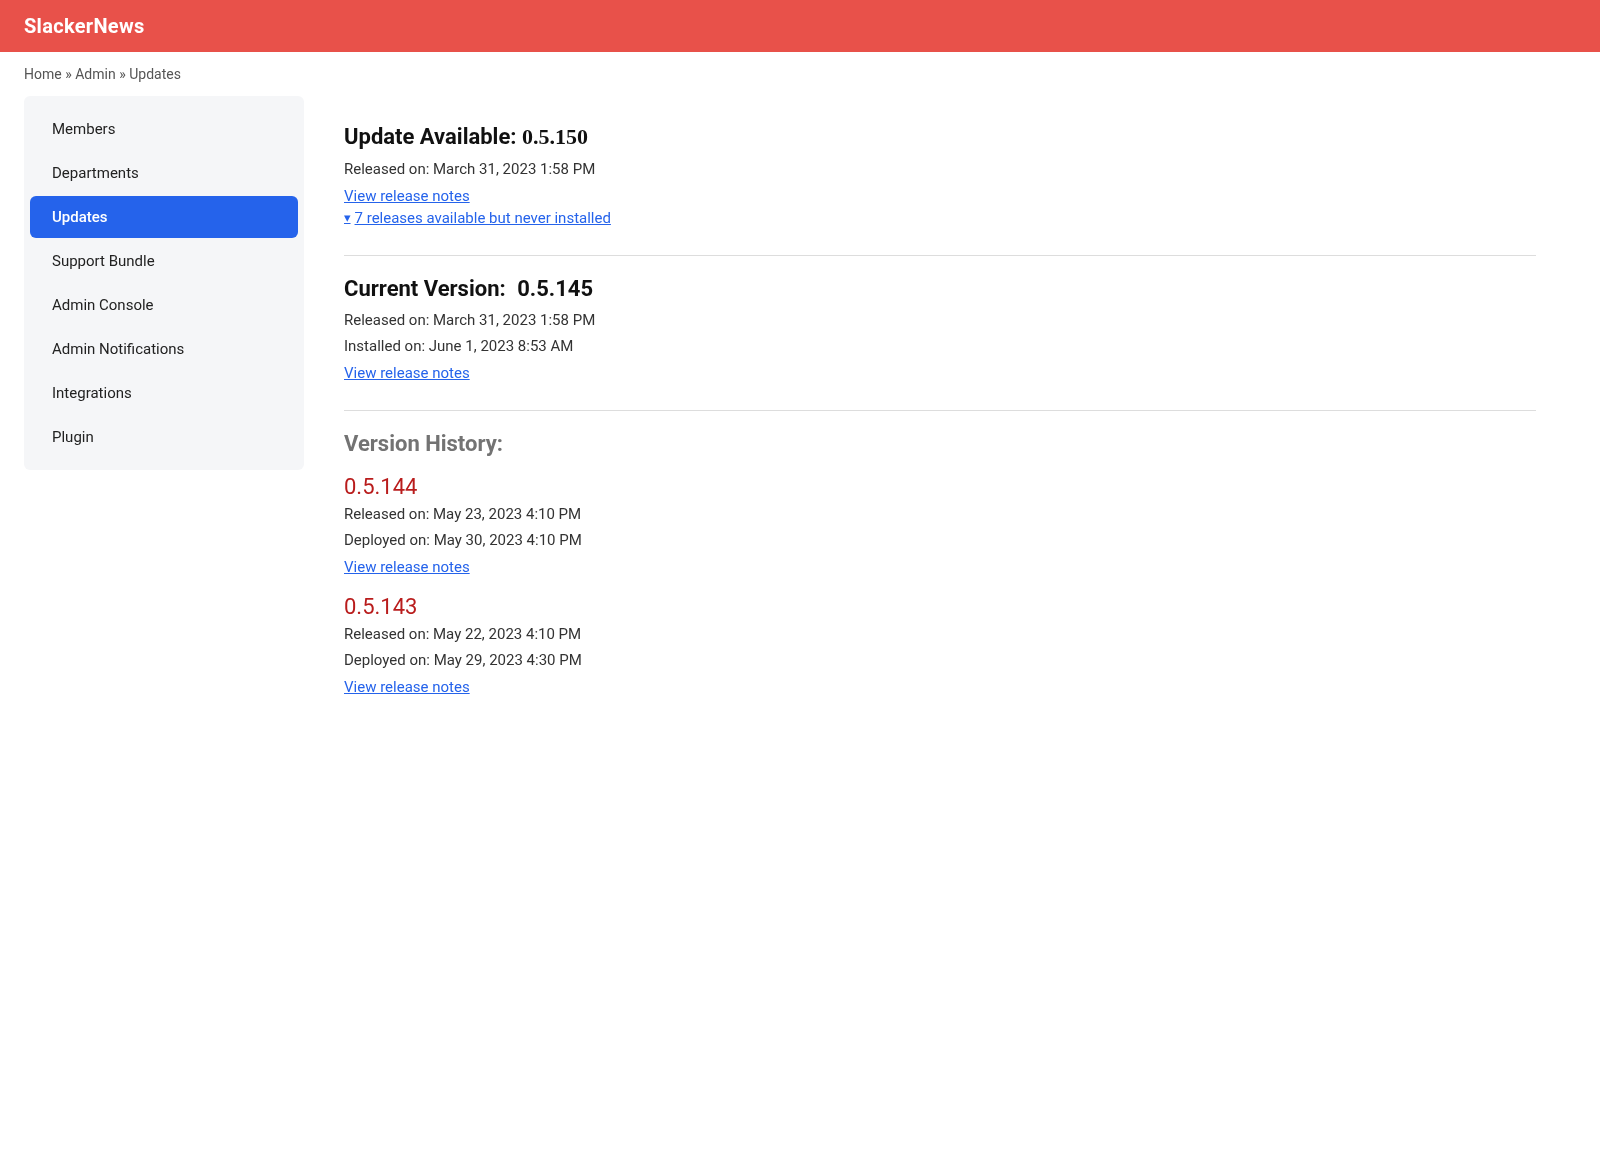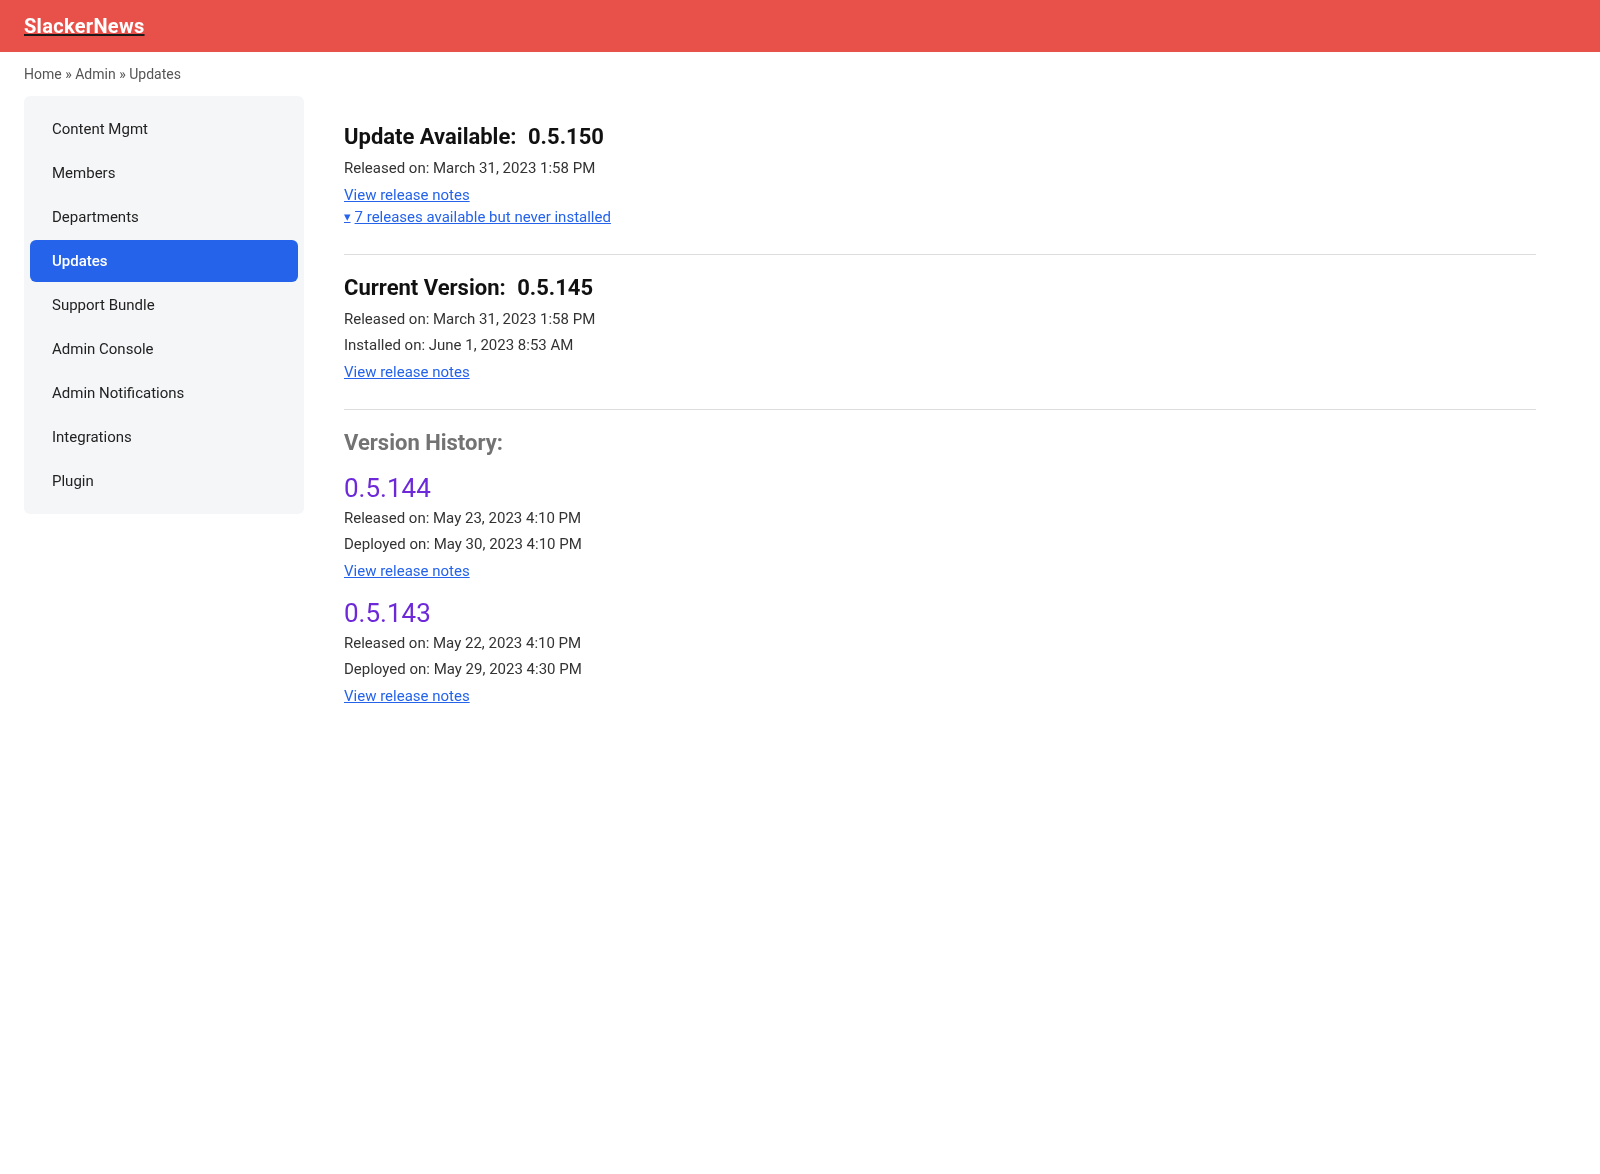--- a/index.html
+++ b/index.html
@@ -4,21 +4,20 @@
   <style>
     * { box-sizing: border-box; margin: 0; padding: 0; }
     body { font-family: -apple-system, BlinkMacSystemFont, 'Segoe UI', Roboto, sans-serif; background: #fff; color: #1a1a1a; font-size: 16px; }
 
     
     .header {
       background: #e8514a;
       padding: 14px 24px;
       display: flex;
       align-items: center;
-      text-decoration: underline;
     }
     .header-logo {
       color: #fff;
       font-size: 20px;
       font-weight: 700;
       letter-spacing: 0.3px;
     }
 
     
     .breadcrumb {
@@ -114,23 +113,23 @@
       content: '▾';
       font-size: 13px;
       color: #2563eb;
     }
 
     
     .version-entry {
       margin-top: 18px;
     }
     .version-number {
-      font-size: 26px;
+      font-size: 22px;
       font-weight: 400;
-      color: #6d28d9;
+      color: #b91c1c;
       margin-bottom: 4px;
     }
     .version-history-title {
       font-size: 22px;
       font-weight: 700;
       color: #737373;
       margin-bottom: 4px;
     }
   </style>
 </head>
@@ -144,37 +143,36 @@
   <span>Home</span>
   <span> » </span>
   <span>Admin</span>
   <span> » </span>
   <span>Updates</span>
 </nav>
 
 <div class="layout">
 
   <nav class="sidebar">
-    <a class="sidebar-item">Content Mgmt</a>
     <a class="sidebar-item">Members</a>
     <a class="sidebar-item">Departments</a>
     <a class="sidebar-item active">Updates</a>
     <a class="sidebar-item">Support Bundle</a>
     <a class="sidebar-item">Admin Console</a>
     <a class="sidebar-item">Admin Notifications</a>
     <a class="sidebar-item">Integrations</a>
     <a class="sidebar-item">Plugin</a>
   </nav>
 
   <main class="main-content">
 
     <div class="section">
       <div class="section-title">
         <span style="font-weight: 700;">Update Available:</span>
-        <span style="margin-left: 6px;">0.5.150</span>
+        <span style=" font-family: Liberation Serif, serif;">0.5.150</span>
       </div>
       <div class="section-meta">Released on: March 31, 2023 1:58 PM</div>
       <a class="section-link">View release notes</a>
       <div class="releases-link">7 releases available but never installed</div>
     </div>
 
     <div class="section">
       <div class="section-title">
         <span style="font-weight: 700;">Current Version:</span>
         <span style="margin-left: 6px;">0.5.145</span>

